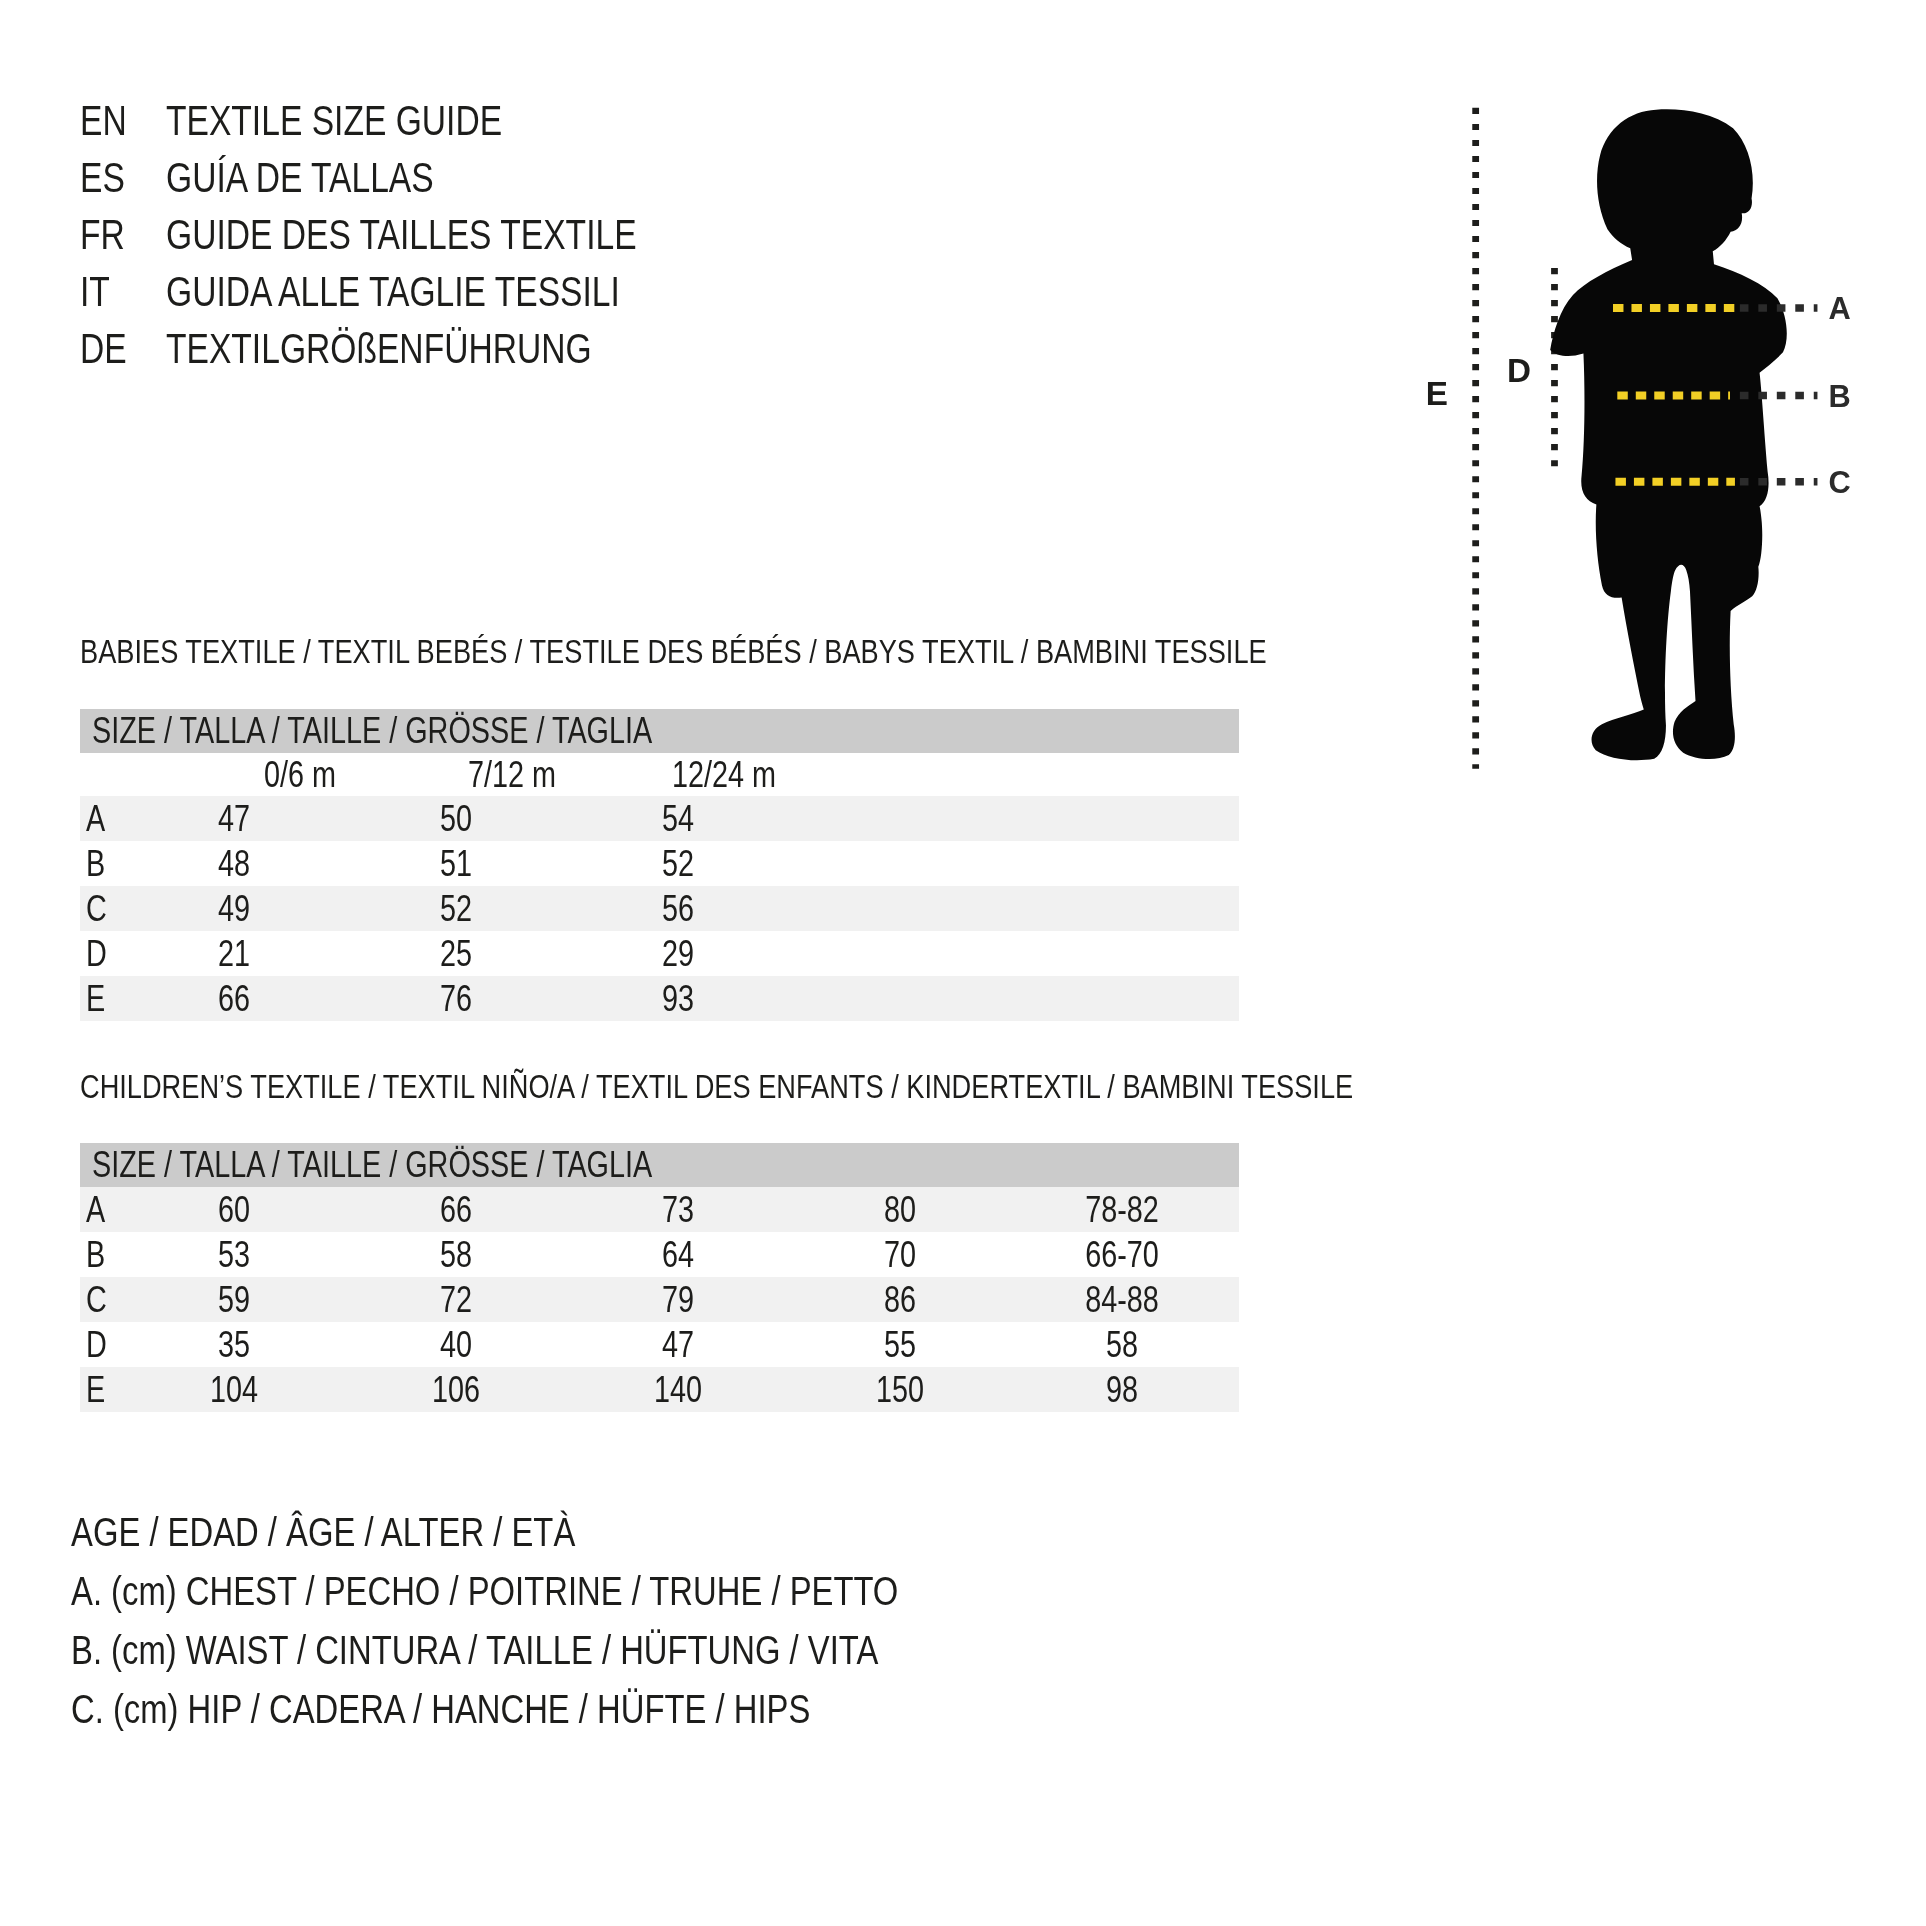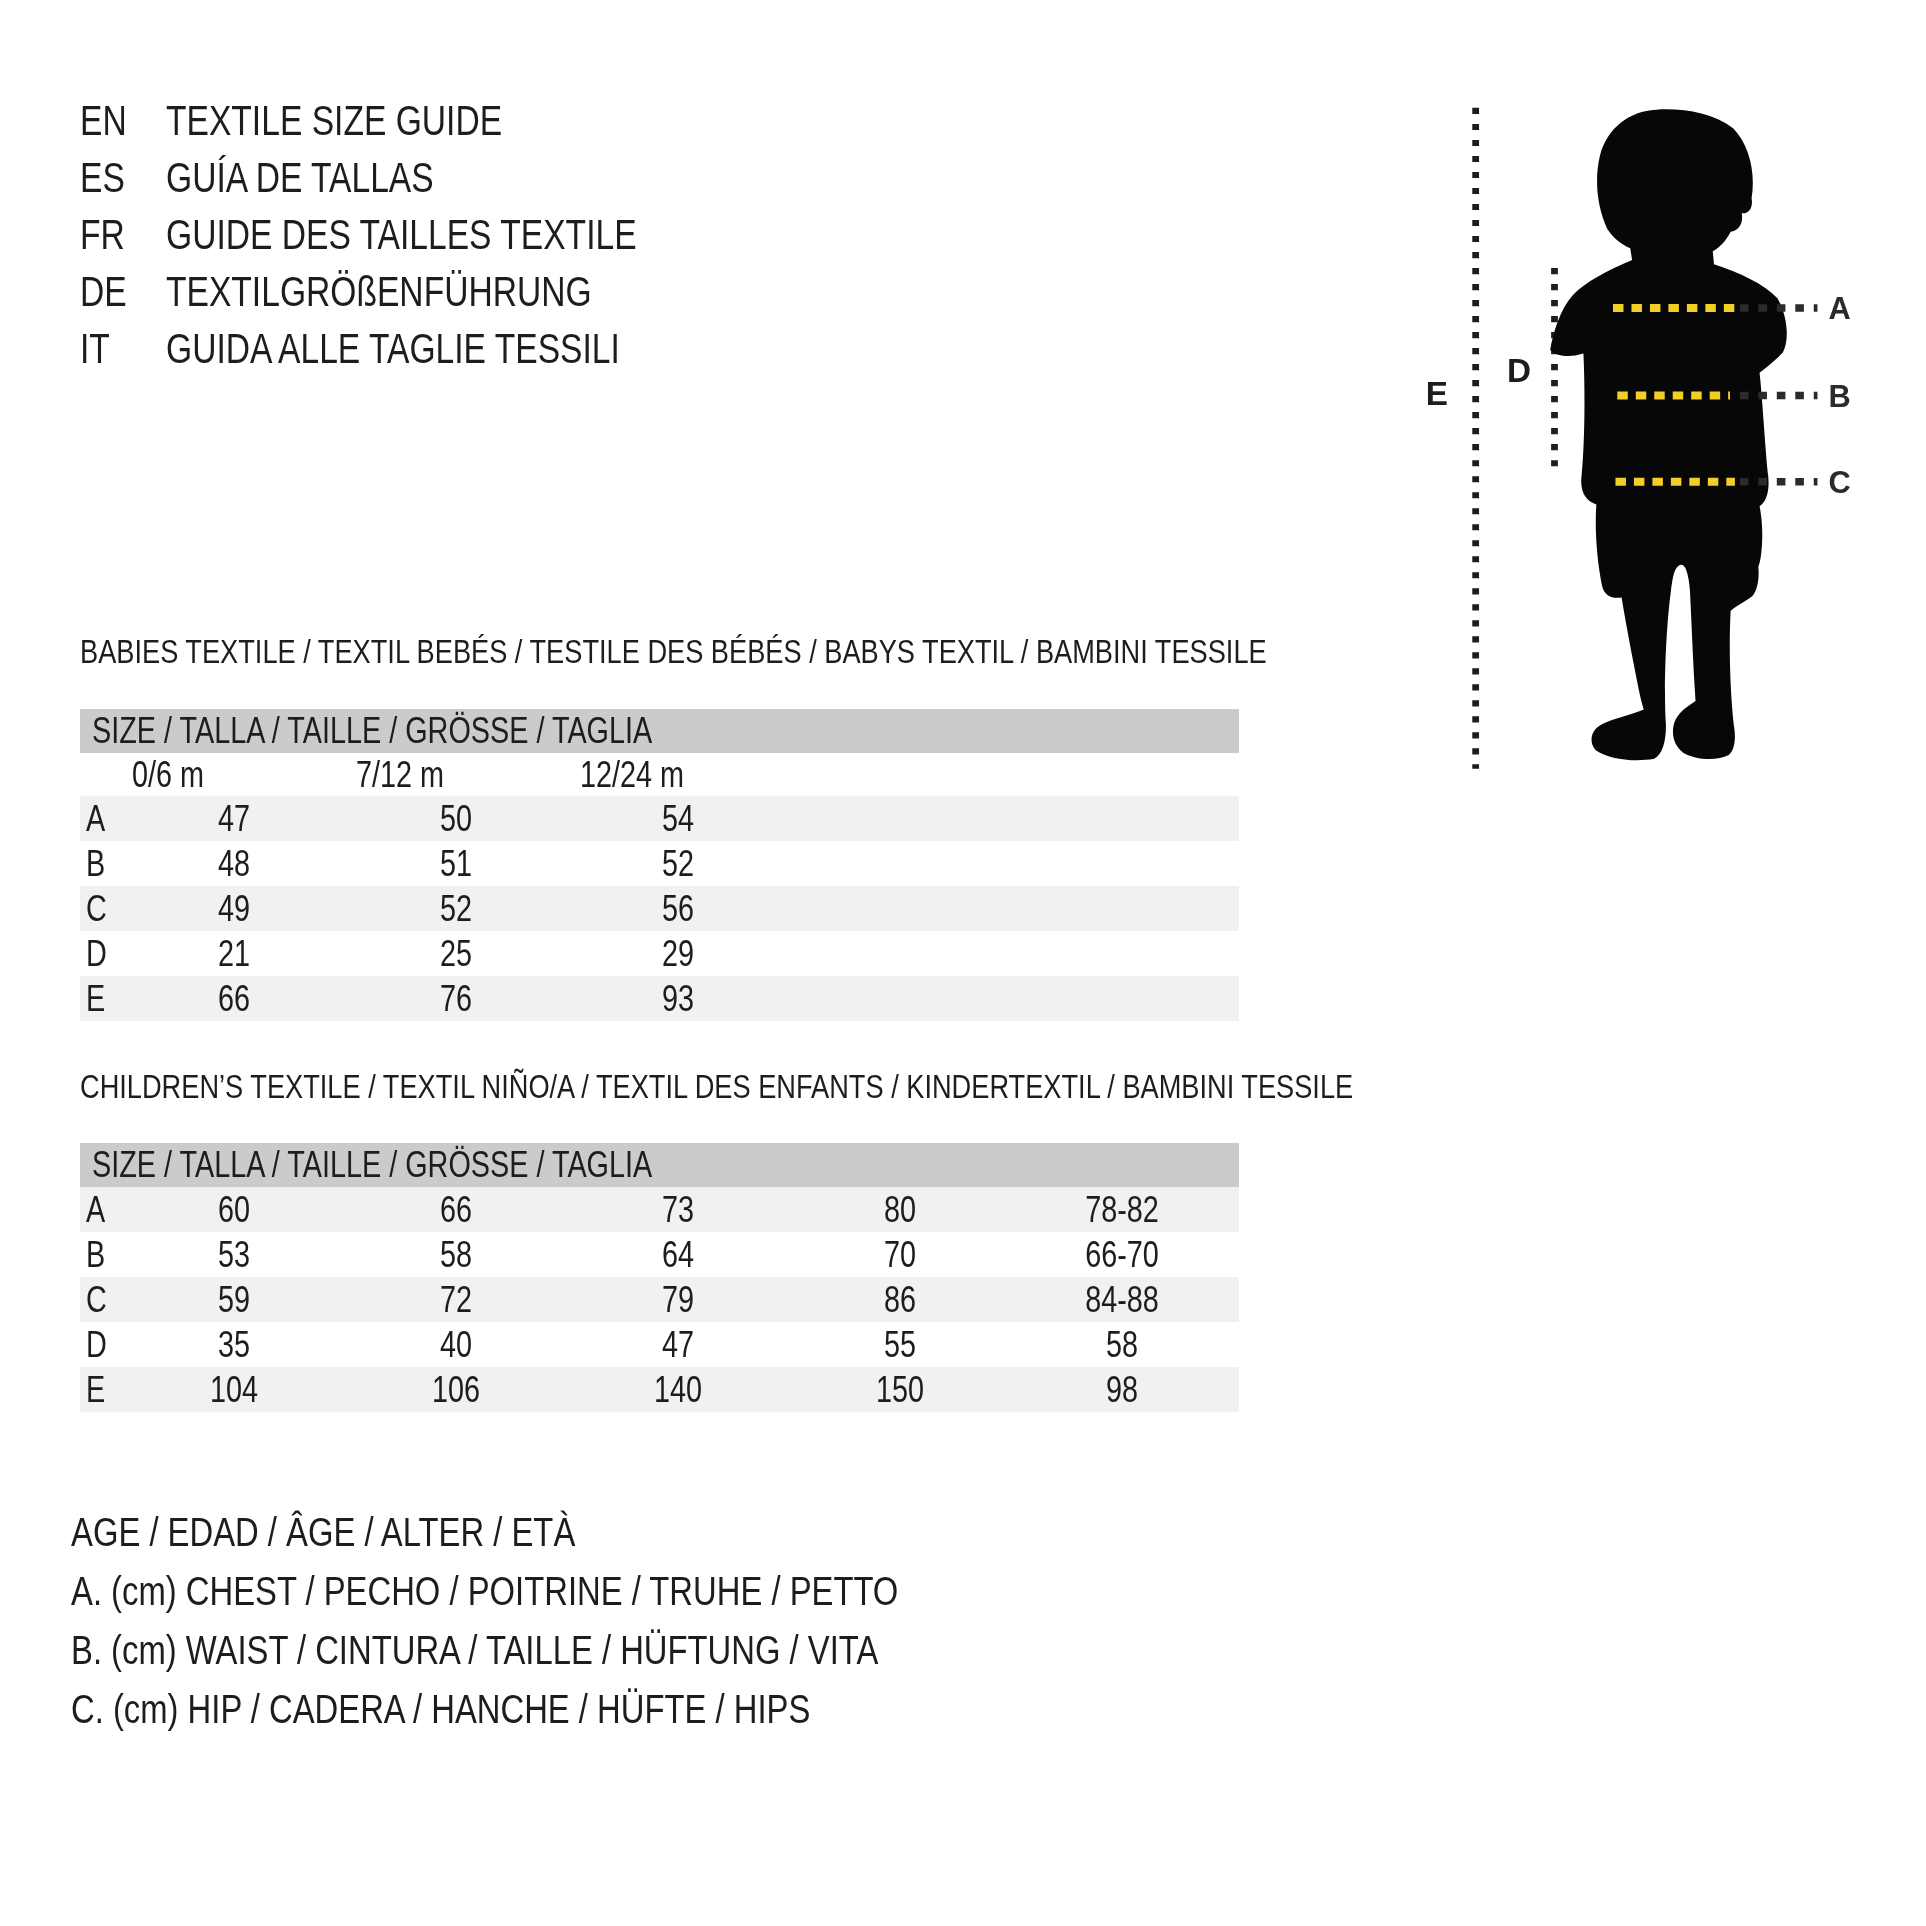--- a/index.html
+++ b/index.html
@@ -84,21 +84,21 @@
   }
   tr.bar-row th {
     background: #cbcbcb;
     height: 44px;
     text-align: left;
     padding-left: 12px;
     font-size: 36px;
   }
   tr.colhead-row th {
     height: 43px;
-    text-align: left;
+    text-align: right;
     font-size: 36px;
   }
   tbody td {
     height: 45px;
     text-align: center;
   }
   tbody td.row-label {
     text-align: left;
     padding-left: 6.2px;
   }
@@ -137,26 +137,26 @@
     </div>
     <div class="lang-row">
       <span class="lang-code"><span class="cond">ES</span></span>
       <span class="cond">GUÍA DE TALLAS</span>
     </div>
     <div class="lang-row">
       <span class="lang-code"><span class="cond">FR</span></span>
       <span class="cond">GUIDE DES TAILLES TEXTILE</span>
     </div>
     <div class="lang-row">
+      <span class="lang-code"><span class="cond">IT</span></span>
+      <span class="cond">GUIDA ALLE TAGLIE TESSILI</span>
+    </div>
+    <div class="lang-row">
       <span class="lang-code"><span class="cond">DE</span></span>
       <span class="cond">TEXTILGRÖßENFÜHRUNG</span>
-    </div>
-    <div class="lang-row">
-      <span class="lang-code"><span class="cond">IT</span></span>
-      <span class="cond">GUIDA ALLE TAGLIE TESSILI</span>
     </div>
   </div>
 
   <div class="figure-wrap">
     <svg viewBox="0 0 826 1200" width="509" height="739">
 
       <line x1="95" y1="55" x2="95" y2="1128" stroke="#1d1d1b" stroke-width="11" stroke-dasharray="10 16"></line>
 
       <line x1="223" y1="315" x2="223" y2="645" stroke="#1d1d1b" stroke-width="11" stroke-dasharray="10 16"></line>
 

